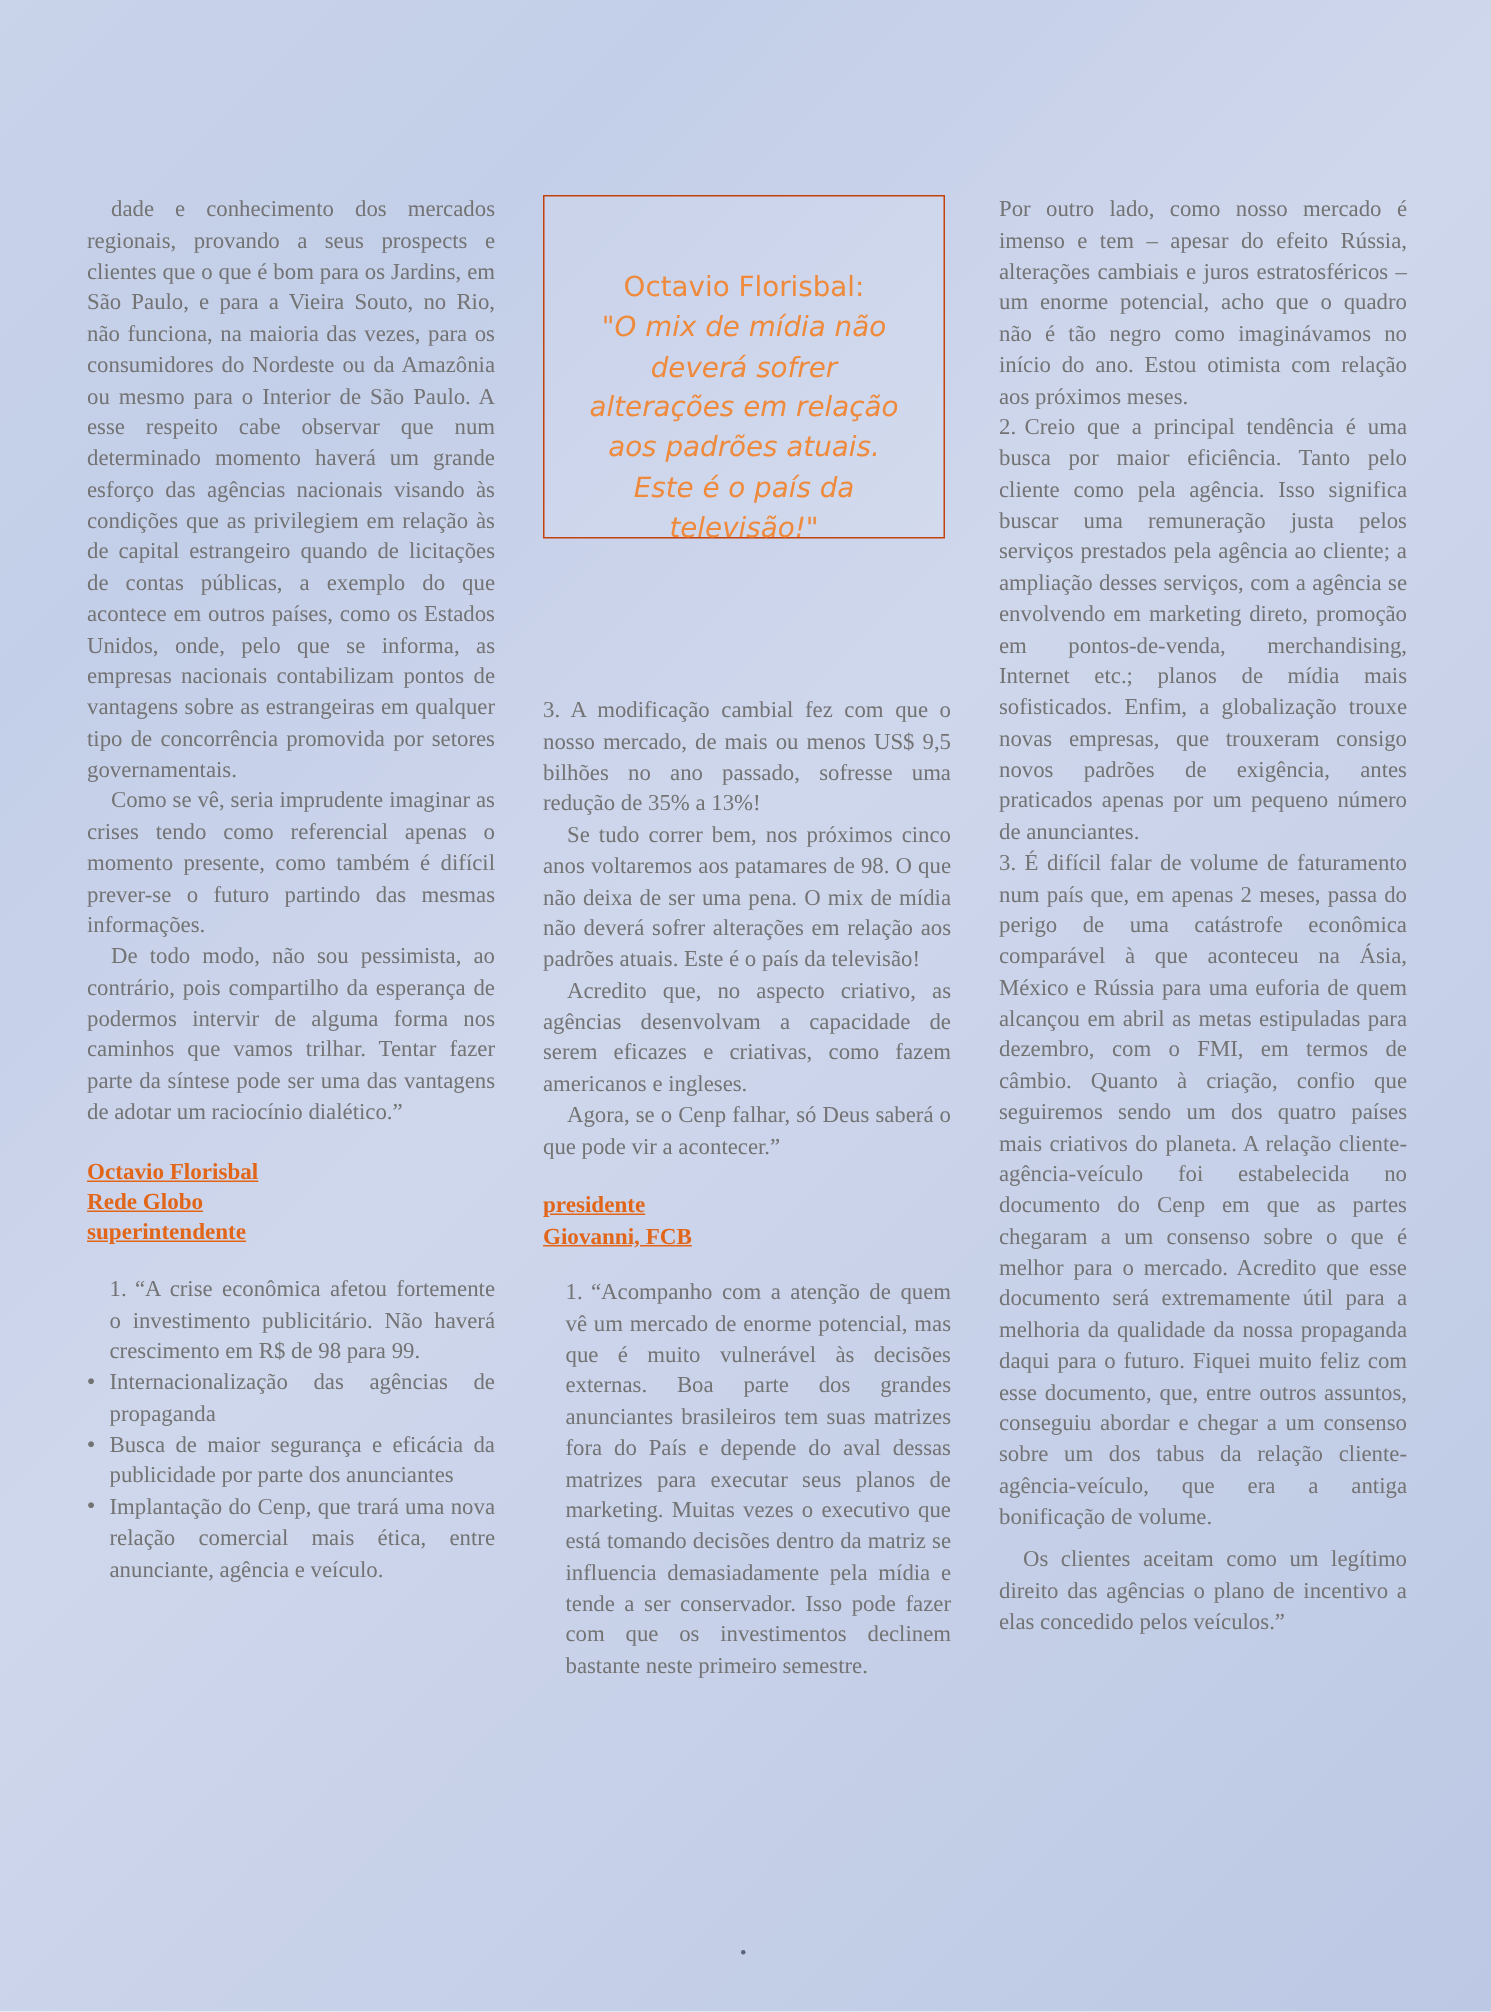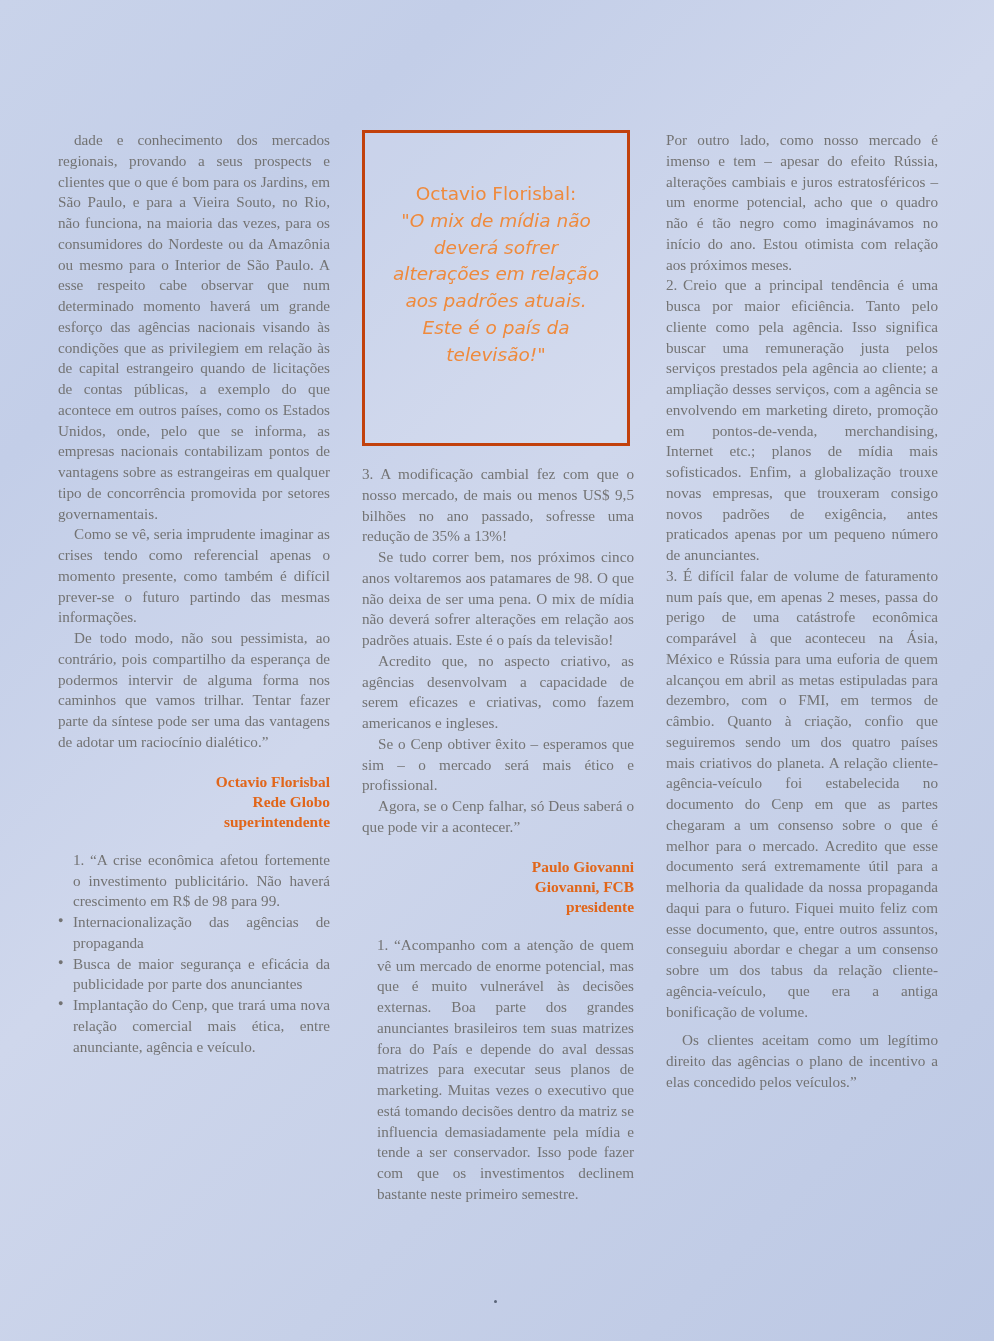--- a/index.html
+++ b/index.html
@@ -43,26 +43,27 @@
     line-height: 1.365;
     text-align: justify;
     text-justify: inter-word;
     color: #737373;
     text-indent: 16px;
     hyphens: auto;
   }
   p.noindent { text-indent: 0; }
 
   .byline {
-    text-align: right;
+    text-align: left;
     color: #e1661a;
     font-weight: bold;
     font-size: 15.4px;
     line-height: 1.33;
     margin: 19px 0 17px 0;
+    text-decoration: underline;
   }
   .byline div { white-space: nowrap; }
 
   .bullets p {
     text-indent: 0;
     padding-left: 15px;
     position: relative;
   }
   .bullet::before {
     content: "\25CF";
@@ -77,22 +78,22 @@
     display: inline-block;
     width: 17px;
     text-indent: 0;
   }
 
   .pullquote {
     position: absolute;
     left: 304px;
     top: 0px;
     width: 268px;
-    height: 316px;
-    border: 3px solid #c2410c;
+    height: 229px;
+    border: 1px solid #c2410c;
     background: rgba(255,255,255,0.10);
     box-sizing: border-box;
   }
   .pullquote-inner {
     padding: 48px 20px 0 20px;
     text-align: center;
     color: #ef8a3c;
     font-family: "DejaVu Sans", sans-serif;
     font-size: 18.5px;
     line-height: 1.45;
@@ -137,27 +138,25 @@
         <p class="bullet"><span>Busca de maior segurança e eficácia da publicidade por parte dos anunciantes</span></p>
         <p class="bullet"><span>Implantação do Cenp, que trará uma nova relação comercial mais ética, entre anunciante, agência e veículo.</span></p>
       </div>
     </div>
 
     <div class="col col-2">
       <div class="pq-spacer"></div>
       <p class="noindent">3. A modificação cambial fez com que o nosso mercado, de mais ou menos US$ 9,5 bilhões no ano passado, sofresse uma redução de 35% a 13%!</p>
       <p>Se tudo correr bem, nos próximos cinco anos voltaremos aos patamares de 98. O que não deixa de ser uma pena. O mix de mídia não deverá sofrer alterações em relação aos padrões atuais. Este é o país da televisão!</p>
       <p>Acredito que, no aspecto criativo, as agências desenvolvam a capacidade de serem eficazes e criativas, como fazem americanos e ingleses.</p>
-      <p>Se o Cenp obtiver êxito – esperamos que sim – o mercado será mais ético e profissional.</p>
       <p>Agora, se o Cenp falhar, só Deus saberá o que pode vir a acontecer.”</p>
 
       <div class="byline">
-        <div>Paulo Giovanni</div>
+        <div>presidente</div>
         <div>Giovanni, FCB</div>
-        <div>presidente</div>
       </div>
 
       <div class="bullets">
         <p class="num-item"><span class="num">1.</span><span>“Acompanho com a atenção de quem vê um mercado de enorme potencial, mas que é muito vulnerável às decisões externas. Boa parte dos grandes anunciantes brasileiros tem suas matrizes fora do País e depende do aval dessas matrizes para executar seus planos de marketing. Muitas vezes o executivo que está tomando decisões dentro da matriz se influencia demasiadamente pela mídia e tende a ser conservador. Isso pode fazer com que os investimentos declinem bastante neste primeiro semestre.</span></p>
       </div>
     </div>
 
     <div class="col col-3">
       <p class="noindent">Por outro lado, como nosso mercado é imenso e tem – apesar do efeito Rússia, alterações cambiais e juros estratosféricos – um enorme potencial, acho que o quadro não é tão negro como imaginávamos no início do ano. Estou otimista com relação aos próximos meses.</p>
       <p class="num-item"><span class="num">2.</span><span>Creio que a principal tendência é uma busca por maior eficiência. Tanto pelo cliente como pela agência. Isso significa buscar uma remuneração justa pelos serviços prestados pela agência ao cliente; a ampliação desses serviços, com a agência se envolvendo em marketing direto, promoção em pontos-de-venda, merchandising, Internet etc.; planos de mídia mais sofisticados. Enfim, a globalização trouxe novas empresas, que trouxeram consigo novos padrões de exigência, antes praticados apenas por um pequeno número de anunciantes.</span></p>

